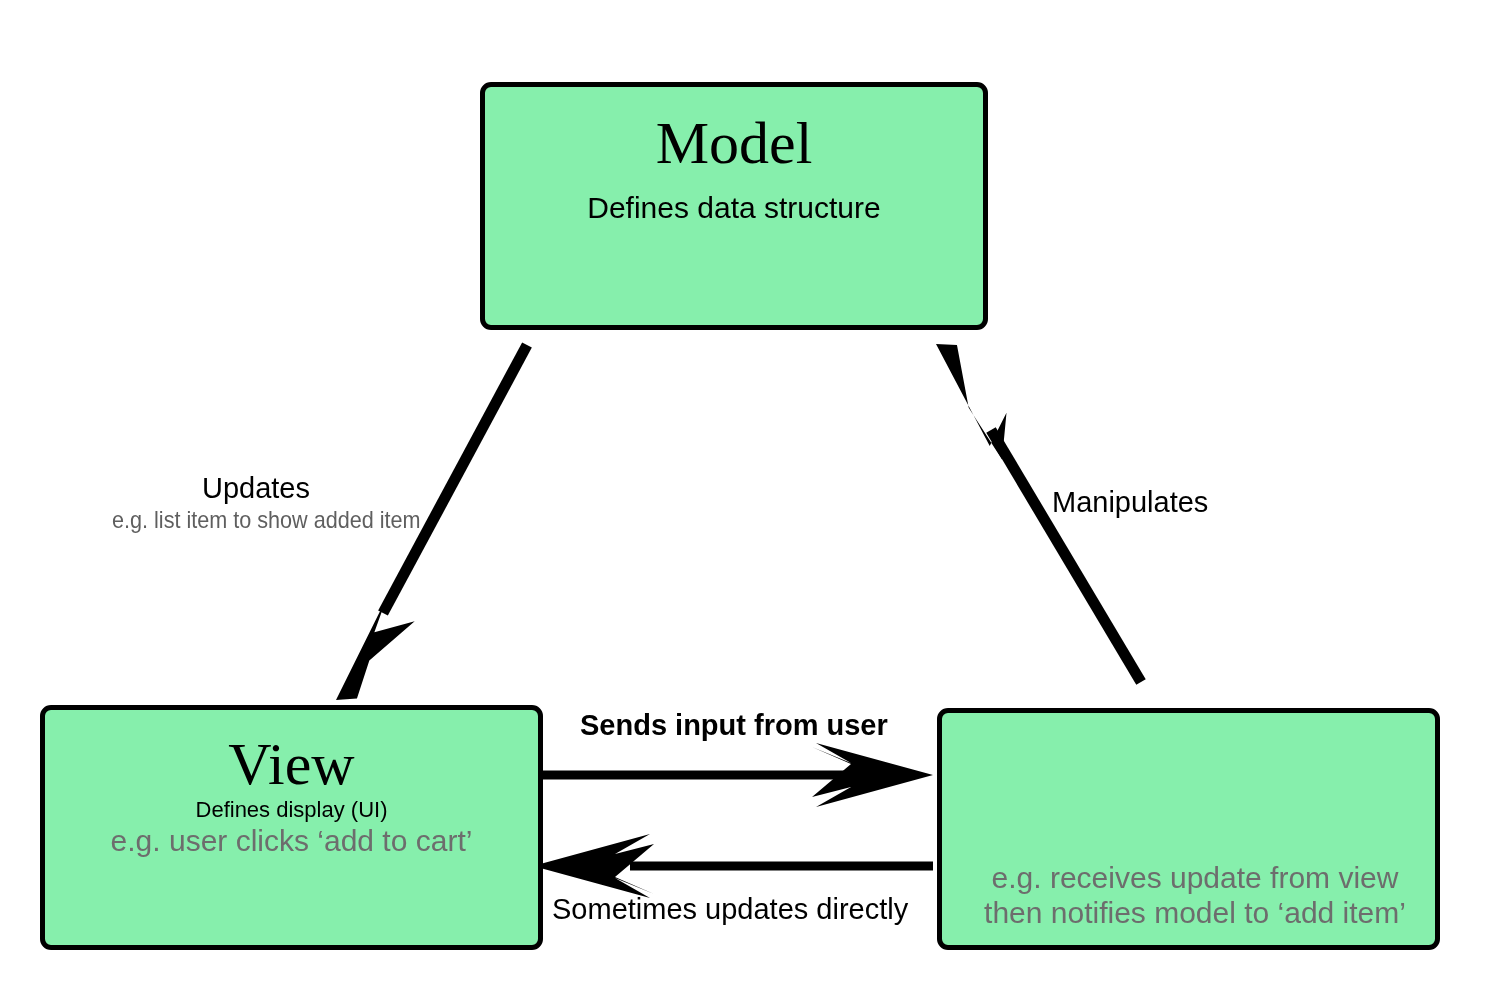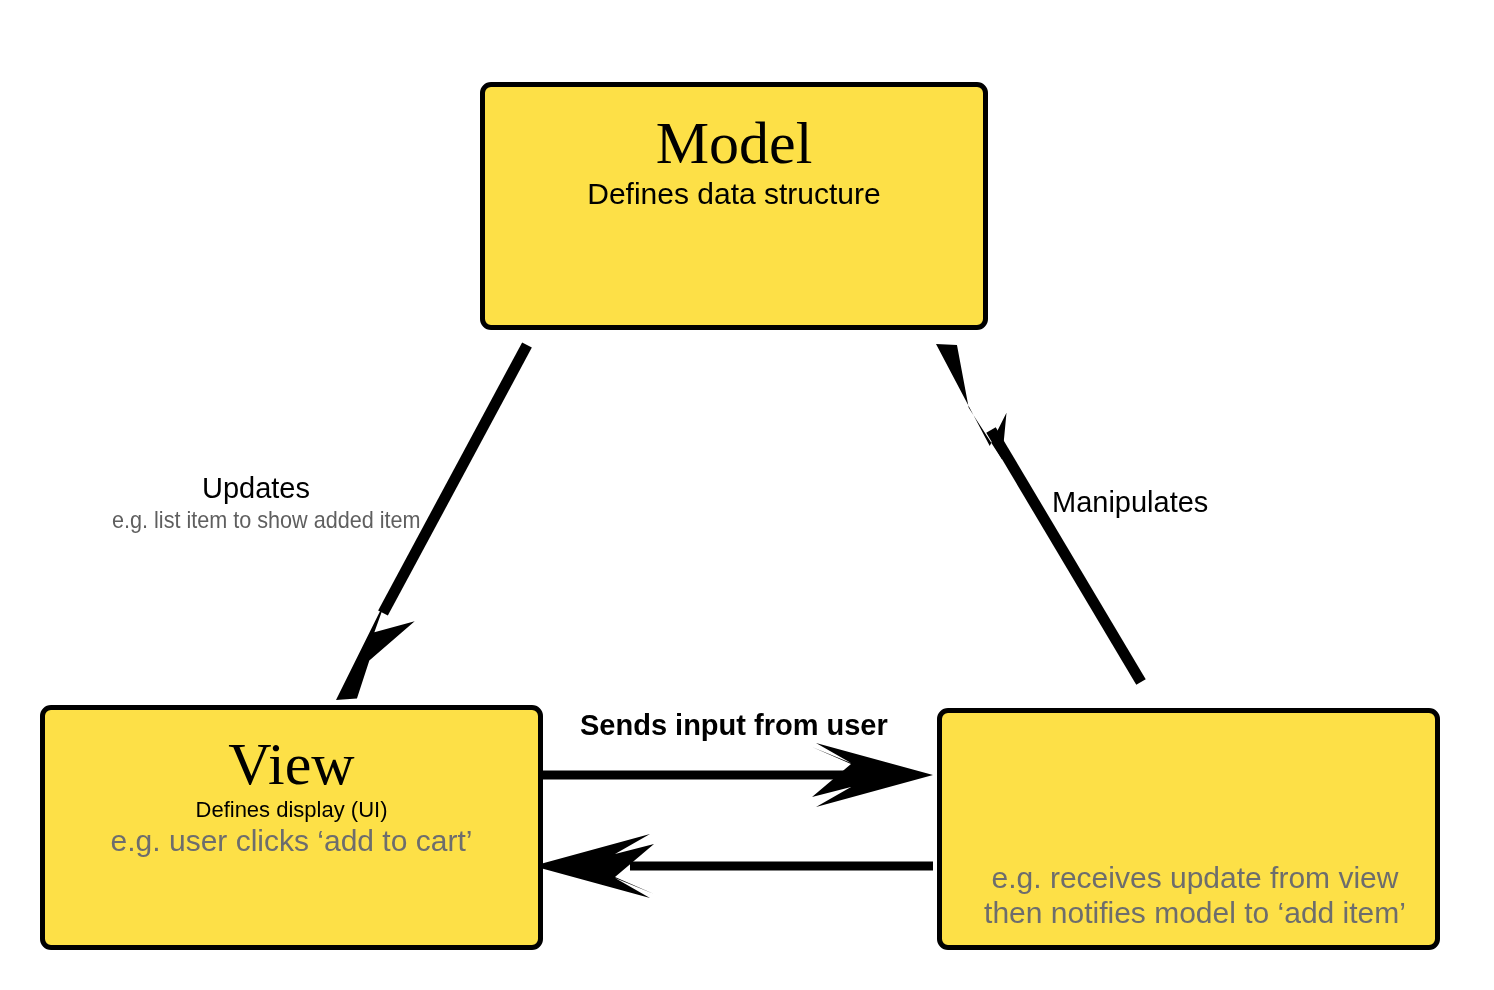--- a/index.html
+++ b/index.html
@@ -13,21 +13,21 @@
     height: 990px;
     background: #ffffff;
     overflow: hidden;
     font-family: "Liberation Sans", sans-serif;
   }
 
   
   .node {
     position: absolute;
     box-sizing: border-box;
-    background: #fde047;
+    background: #86efac;
     border: 5px solid #000000;
     border-radius: 11px;
     display: flex;
     flex-direction: column;
     align-items: center;
     z-index: 3;
   }
   .node-title {
     font-family: "Liberation Serif", serif;
     font-weight: 400;
@@ -46,21 +46,21 @@
     color: #6d6d6d;
     line-height: 1.18;
   }
 
   
   #node-model {
     left: 480px; top: 82px; width: 508px; height: 248px;
     padding-top: 26px;
   }
   #node-model .node-title { font-size: 60px; }
-  #node-model .node-sub  { font-size: 30px; margin-top: 4px; }
+  #node-model .node-sub  { font-size: 30px; margin-top: 18px; }
   #node-model .node-eg   {
     font-size: 30px; margin-top: 3px; width: 486px;
     text-align: left; margin-left: -2px;
   }
 
   
   #node-view {
     left: 40px; top: 705px; width: 503px; height: 245px;
     padding-top: 24px;
   }
@@ -197,14 +197,17 @@
   </div>
 
   <div class="edge-label" id="label-manipulates">
     <span class="main">Manipulates</span>
   </div>
 
   <div class="edge-label" id="label-sends">
     <span class="main">Sends input from user</span>
   </div>
 
+  <div class="edge-label" id="label-sometimes">
+    <span class="main">Sometimes updates directly</span>
+  </div>
 
 </div>
 
 </body></html>

